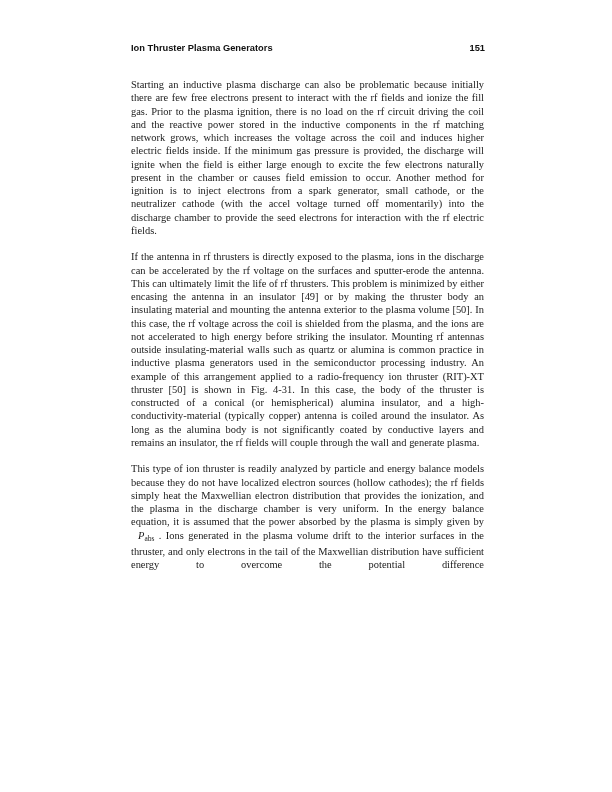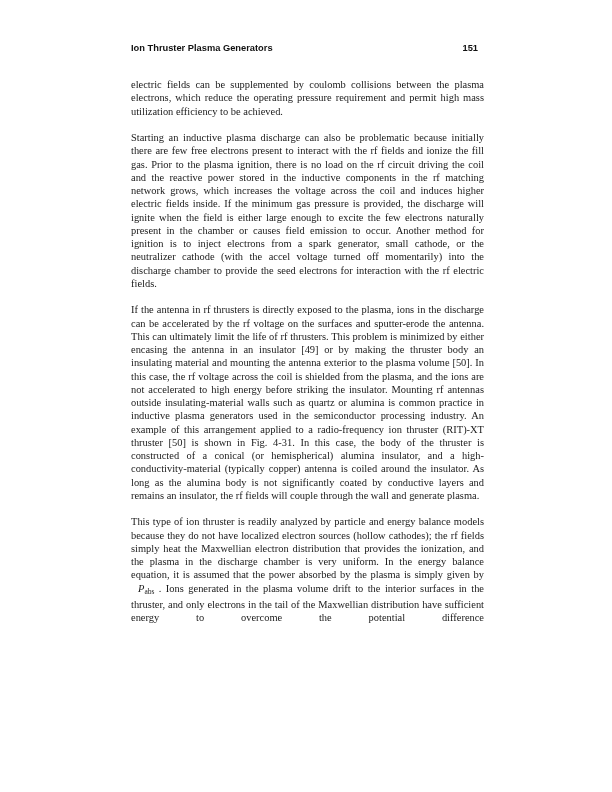--- a/index.html
+++ b/index.html
@@ -32,21 +32,21 @@
       font-size: 9.3px;
       color: #111111;
     }
     .running-header .title {
       position: absolute;
       left: 0;
       top: 0;
     }
     .running-header .page-number {
       position: absolute;
-      right: 7px;
+      right: 0;
       top: 0;
     }
     .body-text {
       position: absolute;
       left: 131px;
       top: 78px;
       width: 353px;
       font-family: "Liberation Serif", serif;
       font-size: 10.45px;
       line-height: 13.25px;
@@ -73,19 +73,18 @@
 <body>
 
 <div class="page">
 
   <div class="running-header">
     <span class="title">Ion Thruster Plasma Generators</span>
     <span class="page-number">151</span>
   </div>
 
   <div class="body-text">
-    <p>electric fields can be supplemented by coulomb collisions between the plasma electrons, which reduce the operating pressure requirement and permit high mass utilization efficiency to be achieved.</p>
     <p>Starting an inductive plasma discharge can also be problematic because initially there are few free electrons present to interact with the rf fields and ionize the fill gas. Prior to the plasma ignition, there is no load on the rf circuit driving the coil and the reactive power stored in the inductive components in the rf matching network grows, which increases the voltage across the coil and induces higher electric fields inside. If the minimum gas pressure is provided, the discharge will ignite when the field is either large enough to excite the few electrons naturally present in the chamber or causes field emission to occur. Another method for ignition is to inject electrons from a spark generator, small cathode, or the neutralizer cathode (with the accel voltage turned off momentarily) into the discharge chamber to provide the seed electrons for interaction with the rf electric fields.</p>
     <p>If the antenna in rf thrusters is directly exposed to the plasma, ions in the discharge can be accelerated by the rf voltage on the surfaces and sputter-erode the antenna. This can ultimately limit the life of rf thrusters. This problem is minimized by either encasing the antenna in an insulator [49] or by making the thruster body an insulating material and mounting the antenna exterior to the plasma volume [50]. In this case, the rf voltage across the coil is shielded from the plasma, and the ions are not accelerated to high energy before striking the insulator. Mounting rf antennas outside insulating-material walls such as quartz or alumina is common practice in inductive plasma generators used in the semiconductor processing industry. An example of this arrangement applied to a radio-frequency ion thruster (RIT)-XT thruster [50] is shown in Fig. 4-31. In this case, the body of the thruster is constructed of a conical (or hemispherical) alumina insulator, and a high-conductivity-material (typically copper) antenna is coiled around the insulator. As long as the alumina body is not significantly coated by conductive layers and remains an insulator, the rf fields will couple through the wall and generate plasma.</p>
     <p class="continues"><span>This type of ion thruster is readily analyzed by particle and energy balance models because they do not have localized electron sources (hollow cathodes); the rf fields simply heat the Maxwellian electron distribution that provides the ionization, and the plasma in the discharge chamber is very uniform. In the energy balance equation, it is assumed that the power absorbed by the plasma is simply given by </span><span class="math-var"><span>P</span><span class="math-sub">abs</span></span><span> . Ions generated in the plasma volume drift to the interior surfaces in the thruster, and only electrons in the tail of the Maxwellian distribution have sufficient energy to overcome the potential difference</span></p>
   </div>
 
 </div>
 
 </body></html>

